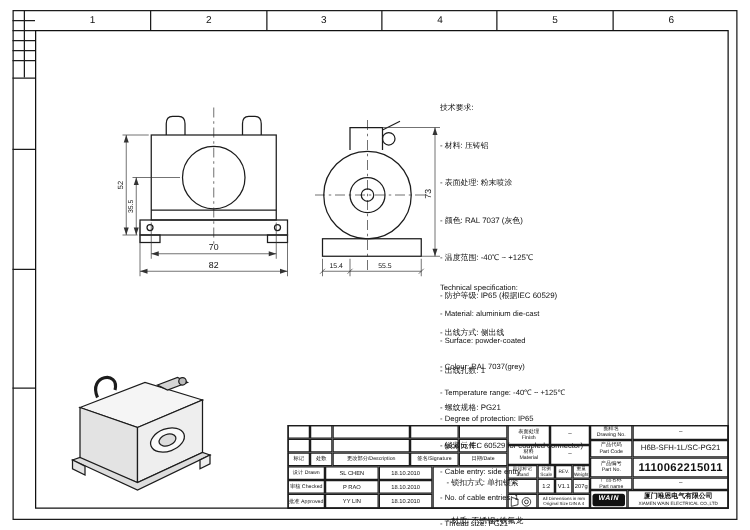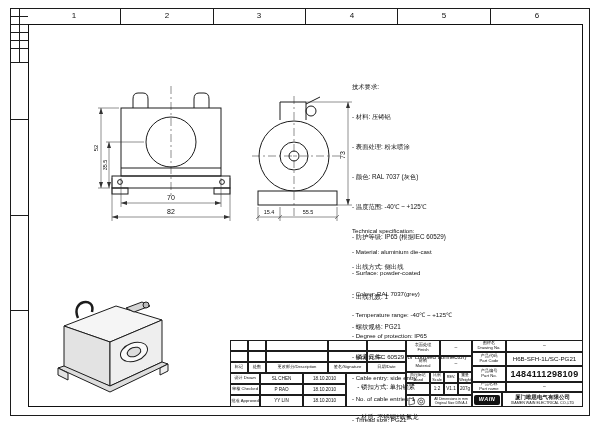--- a/index.html
+++ b/index.html
@@ -243,21 +243,21 @@
 </div>
 
 <div class="c lbl pre" style="left:472px;top:340px;width:34px;height:12px">图样名
 Drawing No.</div>
 <div class="c" style="left:506px;top:340px;width:77px;height:12px">–</div>
 <div class="c lbl pre" style="left:472px;top:352px;width:34px;height:14px">产品代码
 Part Code</div>
 <div class="c code" style="left:506px;top:352px;width:77px;height:14px">H6B-SFH-1L/SC-PG21</div>
 <div class="c lbl pre" style="left:472px;top:366px;width:34px;height:16px">产品编号
 Part No.</div>
-<div class="c big" style="left:506px;top:366px;width:77px;height:16px">1484111298109</div>
+<div class="c big" style="left:506px;top:366px;width:77px;height:16px">1110062215011</div>
 <div class="c lbl pre" style="left:472px;top:382px;width:34px;height:10px">产品名称
 Part name</div>
 <div class="c" style="left:506px;top:382px;width:77px;height:10px">–</div>
 <div class="c" style="left:472px;top:392px;width:30px;height:15px">
   <div class="logo">WAIN</div>
 </div>
 <div class="c" style="left:502px;top:392px;width:81px;height:15px">
   <div class="ccn">厦门唯恩电气有限公司</div>
   <div class="cen">XIAMEN WAIN ELECTRICAL CO.,LTD</div>
 </div>

